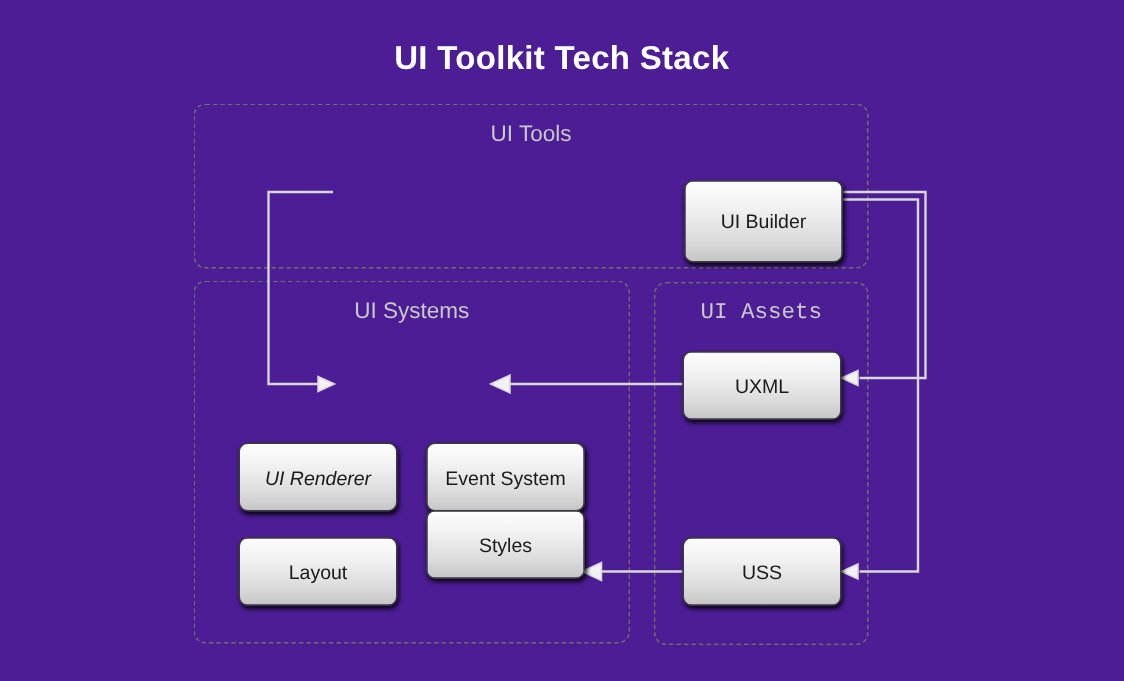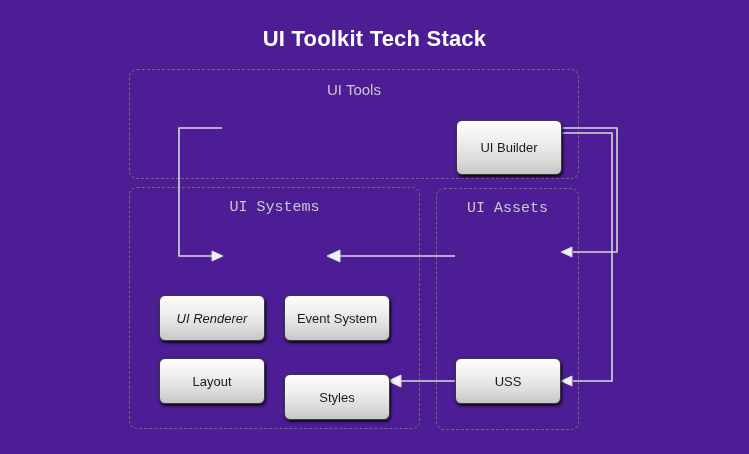--- a/index.html
+++ b/index.html
@@ -80,21 +80,21 @@
 <body>
 
 <div id="canvas">
 
   <div id="diagram-title">UI Toolkit Tech Stack</div>
 
   <div class="group" style="left:129px; top:69px; width:450px; height:110px;">
     <div class="group-label">UI Tools</div>
   </div>
 
-  <div class="group" style="left:129px; top:187px; width:291px; height:242px;font-family:Liberation Mono, monospace;">
+  <div class="group" style="left:129px; top:187px; width:291px; height:242px;">
     <div class="group-label">UI Systems</div>
   </div>
 
   <div class="group" style="left:436px; top:188px; width:143px; height:242px;font-family:Liberation Mono, monospace;">
     <div class="group-label">UI Assets</div>
   </div>
 
   <svg id="edges" viewBox="0 0 749 454" width="749" height="454" xmlns="http://www.w3.org/2000/svg">
 
     <g>
@@ -134,22 +134,25 @@
   </div>
 
   <div class="node" style="left:159px; top:358px; width:106px; height:46px;">
     <span>Layout</span>
   </div>
 
   <div class="node" style="left:284px; top:295px; width:106px; height:46px;">
     <span>Event System</span>
   </div>
 
-  <div class="node" style="left:284px; top:374px; width:106px; height:46px;text-align:right;">
+  <div class="node" style="left:284px; top:340px; width:106px; height:46px;text-align:right;">
     <span>Styles</span>
   </div>
 
+  <div class="node" style="left:455px; top:234px; width:106px; height:46px;">
+    <span>UXML</span>
+  </div>
 
   <div class="node" style="left:455px; top:358px; width:106px; height:46px;">
     <span>USS</span>
   </div>
 
 </div>
 
 </body></html>

